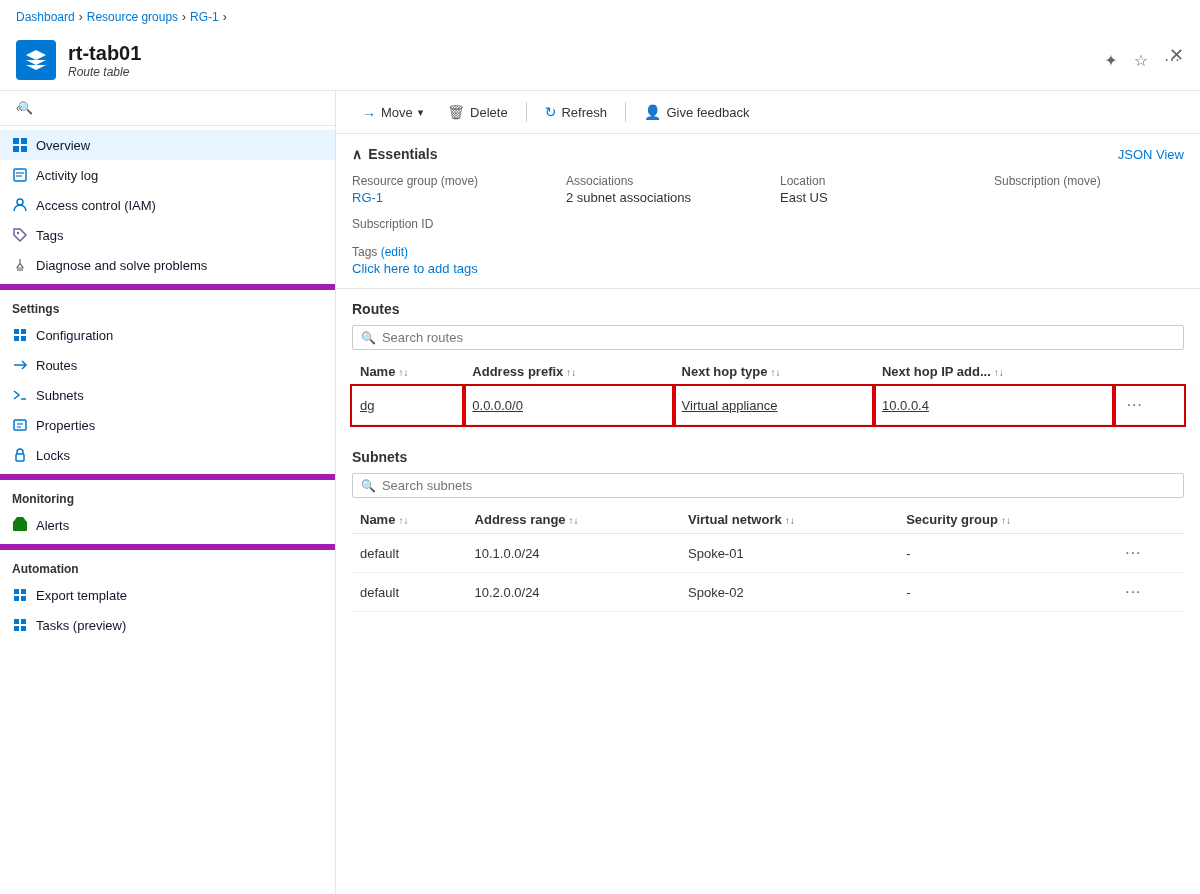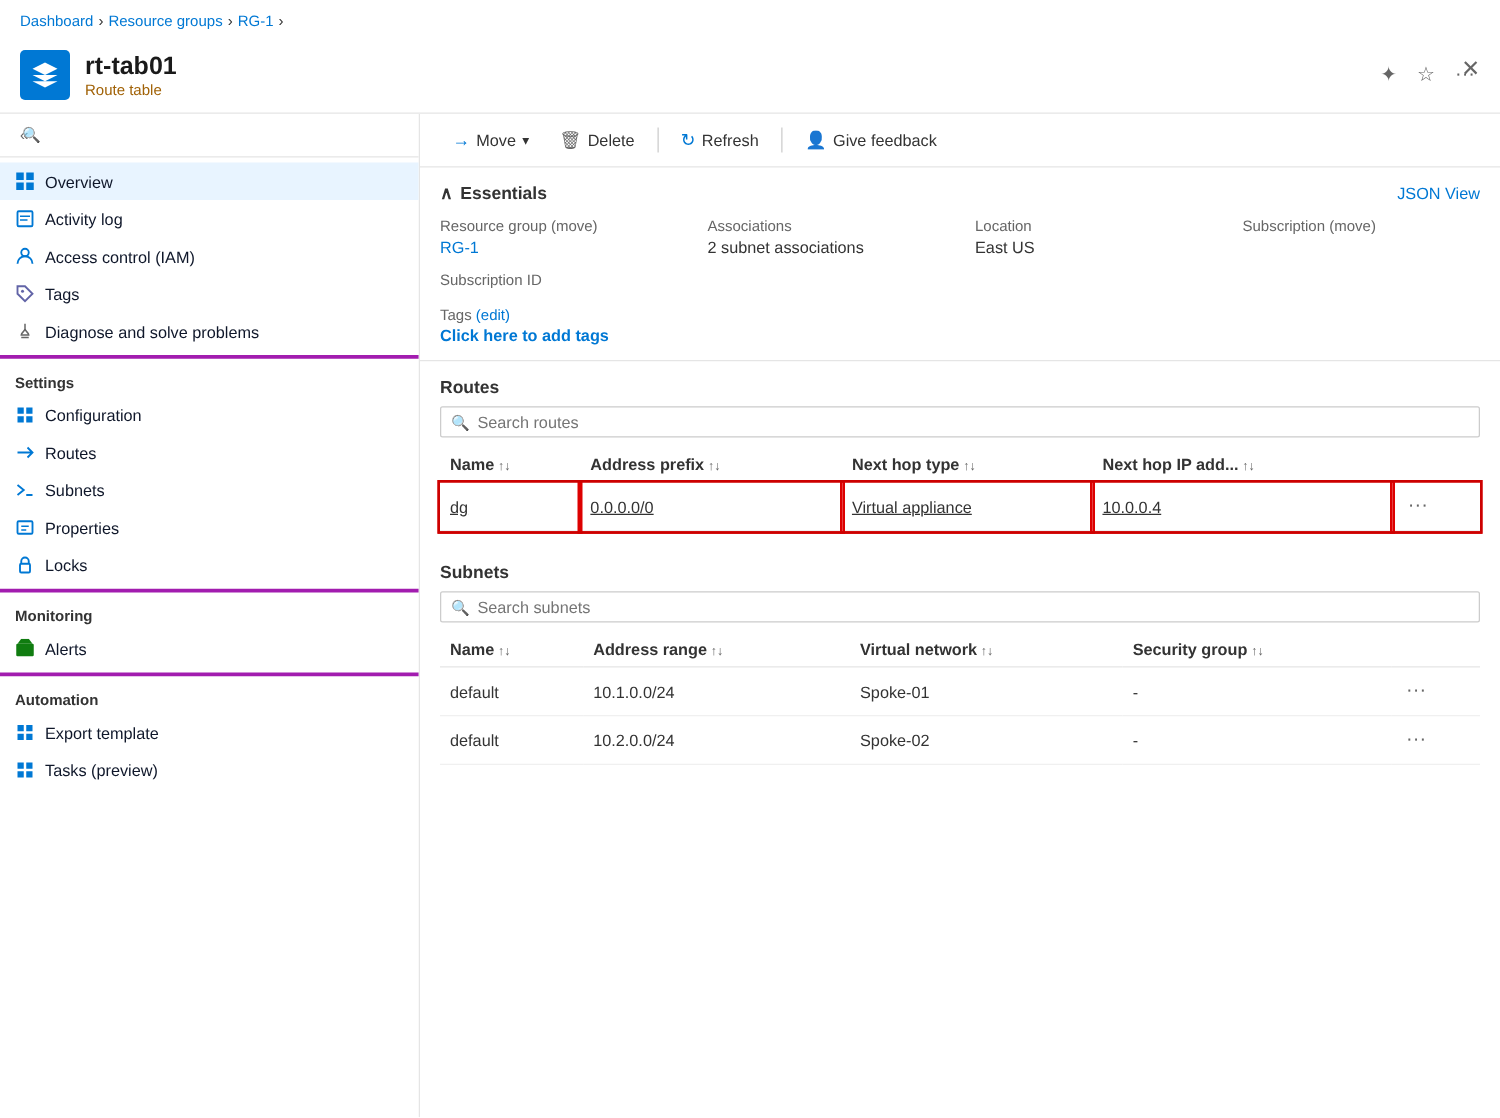--- a/index.html
+++ b/index.html
@@ -9,39 +9,39 @@
     .breadcrumb { padding: 10px 16px; font-size: 12px; color: #0078d4; display: flex; align-items: center; gap: 4px; }
     .breadcrumb span { color: #333; }
     .breadcrumb a { color: #0078d4; text-decoration: none; cursor: pointer; }
 
     
     .resource-header { display: flex; align-items: center; padding: 6px 16px 10px 16px; border-bottom: 1px solid #e5e5e5; position: relative; }
     .resource-icon { width: 40px; height: 40px; background: #0078d4; border-radius: 4px; display: flex; align-items: center; justify-content: center; margin-right: 12px; flex-shrink: 0; }
     .resource-icon svg { fill: white; }
     .resource-title { flex: 1; }
     .resource-title h1 { font-size: 20px; font-weight: 600; color: #1a1a1a; }
-    .resource-title .subtitle { font-size: 12px; color: #a16207; }
+    .resource-title .subtitle { font-size: 12px; color: #404040; font-style: italic; }
     .header-actions { display: flex; gap: 8px; align-items: center; }
     .icon-btn { background: none; border: none; cursor: pointer; padding: 4px; color: #666; font-size: 16px; }
     .close-btn { position: absolute; right: 16px; top: 10px; background: none; border: none; cursor: pointer; font-size: 18px; color: #666; }
 
     
     .main-layout { display: flex; flex: 1; overflow: hidden; }
 
     
     .sidebar { width: 336px; flex-shrink: 0; border-right: 1px solid #e5e5e5; display: flex; flex-direction: column; overflow: hidden; }
     .search-box { padding: 8px 10px; border-bottom: 1px solid #e5e5e5; display: flex; align-items: center; gap: 6px; position: relative; }
     .search-box input { width: 100%; border: 1px solid #ccc; padding: 5px 8px 5px 26px; font-size: 13px; outline: none; border-radius: 2px; }
     .search-box .search-icon-inner { position: absolute; left: 18px; top: 50%; transform: translateY(-50%); color: #666; font-size: 12px; }
     .collapse-btn { background: none; border: none; cursor: pointer; color: #666; font-size: 12px; padding: 2px 6px; flex-shrink: 0; }
     .sidebar-nav { flex: 1; overflow-y: auto; padding: 4px 0; }
     .nav-item { display: flex; align-items: center; padding: 7px 12px; cursor: pointer; gap: 8px; font-size: 13px; color: #0f172a; }
     .nav-item.active { background: #e8f4ff; }
     .nav-item .nav-icon { width: 16px; height: 16px; flex-shrink: 0; display: flex; align-items: center; justify-content: center; }
-    .nav-section { padding: 12px 12px 4px 12px; font-size: 12px; font-weight: 600; color: #333; border-top: 3px solid #a21caf; margin-top: 4px; }
+    .nav-section { padding: 12px 12px 4px 12px; font-size: 12px; font-weight: 600; color: #333; border-top: 6px solid #a21caf; margin-top: 4px; }
 
     
     .content { flex: 1; overflow-y: auto; padding: 0; }
 
     
     .toolbar { display: flex; align-items: center; padding: 8px 16px; border-bottom: 1px solid #e5e5e5; gap: 4px; }
     .toolbar-btn { display: flex; align-items: center; gap: 5px; background: none; border: none; cursor: pointer; padding: 5px 10px; font-size: 13px; color: #333; border-radius: 2px; }
     .toolbar-btn .btn-icon { font-size: 14px; color: #0078d4; }
     .toolbar-divider { width: 1px; height: 20px; background: #ccc; margin: 0 4px; }
 
@@ -65,21 +65,21 @@
     
     .data-table { width: 100%; border-collapse: collapse; font-size: 13px; }
     .data-table th { text-align: left; padding: 6px 8px; font-weight: 600; color: #333; border-bottom: 1px solid #e5e5e5; white-space: nowrap; }
     .data-table th .sort-arrows { color: #666; font-size: 10px; margin-left: 3px; }
     .data-table td { padding: 8px 8px; border-bottom: 1px solid #f0f0f0; color: #333; }
     .highlighted-row td { outline: 2px solid #d00; text-decoration: underline; }
     .highlighted-row { outline: 2px solid #d00; }
 
     .more-btn { background: none; border: none; cursor: pointer; color: #666; font-size: 16px; padding: 2px 4px; }
     .tag-edit { color: #0078d4; cursor: pointer; font-size: 12px; }
-    .tag-link { color: #0078d4; cursor: pointer; font-size: 13px; display: block; margin-top: 2px; font-weight: bold; }
+    .tag-link { color: #0078d4; cursor: pointer; font-size: 13px; display: block; margin-top: 2px; }
 
     
     ::-webkit-scrollbar { width: 6px; height: 6px; }
     ::-webkit-scrollbar-track { background: #f1f1f1; }
     ::-webkit-scrollbar-thumb { background: #ccc; border-radius: 3px; }
   </style>
 </head>
 <body>
 
 <div class="breadcrumb">

